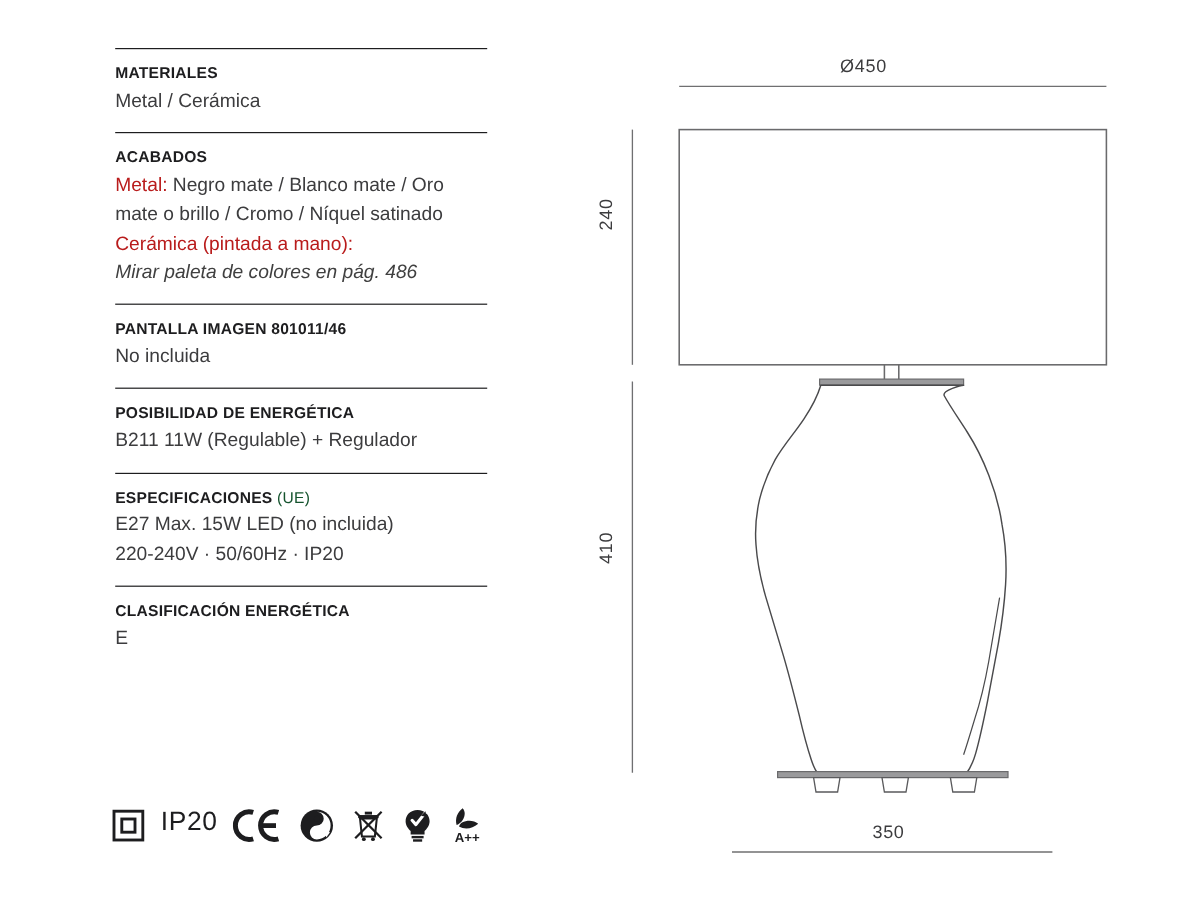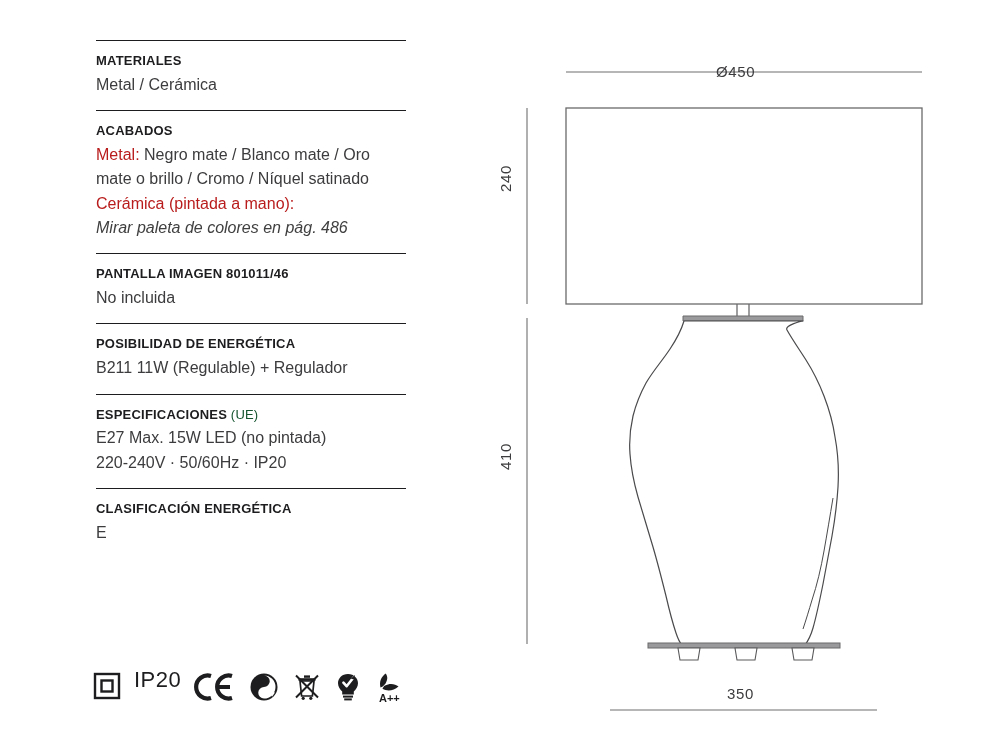--- a/index.html
+++ b/index.html
@@ -43,21 +43,21 @@
     line-height:1.52;
   }
   p .b{font-weight:normal;color:#b91c1c;}
   p.it{font-style:italic;color:#404040;}
 
   
   .icon-row{
     position:absolute;
     left:93px; top:672px;
     display:flex;
-    align-items:flex-start;
+    align-items:center;
     gap:13px;
   }
   .icon-row .ip-text{
     font-size:22px;
     font-weight:normal;
     letter-spacing:0.5px;
     color:#1d1d1f;
     line-height:1;
     position:relative;
     top:-3px;
@@ -66,21 +66,21 @@
 
   
   .drawing{position:absolute;left:0;top:0;width:1000px;height:750px;}
   .dim-text{
     position:absolute;
     font-size:15px;
     color:#3c3c3e;
     letter-spacing:0.6px;
     white-space:nowrap;
   }
-  #dim-450{left:716px;top:47px;margin-top:16px;}
+  #dim-450{left:700px;top:47px;}
   #dim-350{left:727px;top:685px;}
   #dim-240{
     left:497px;top:192px;
     transform:rotate(-90deg);
     transform-origin:left top;
   }
   #dim-410{
     left:497px;top:470px;
     transform:rotate(-90deg);
     transform-origin:left top;
@@ -115,21 +115,21 @@
 
     <div class="rule"></div>
     <div class="block">
       <h3>POSIBILIDAD DE ENERGÉTICA</h3>
       <p>B211 11W (Regulable) + Regulador</p>
     </div>
 
     <div class="rule"></div>
     <div class="block">
       <h3><span>ESPECIFICACIONES</span><span class="light"> (UE)</span></h3>
-      <p>E27 Max. 15W LED (no pintada)</p>
+      <p>E27 Max. 15W LED (no incluida)</p>
       <p>220-240V · 50/60Hz · IP20</p>
     </div>
 
     <div class="rule"></div>
     <div class="block tight">
       <h3>CLASIFICACIÓN ENERGÉTICA</h3>
       <p>E</p>
     </div>
 
   </div>

